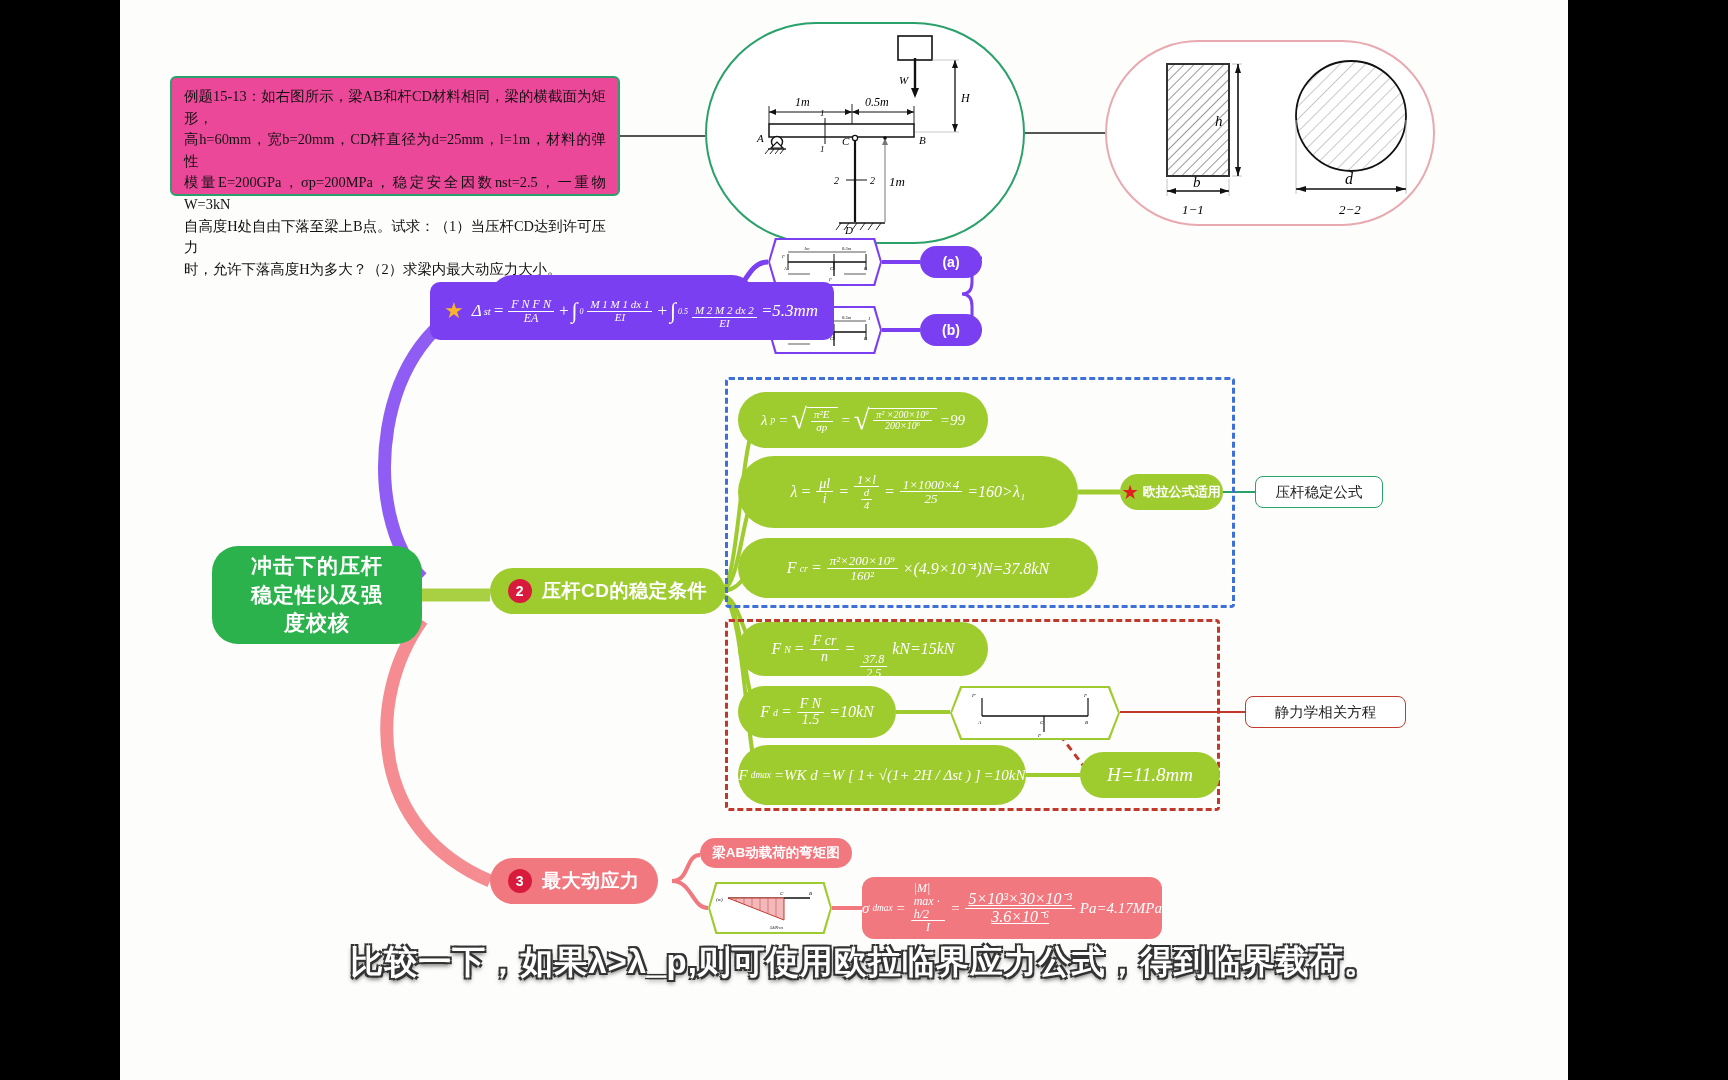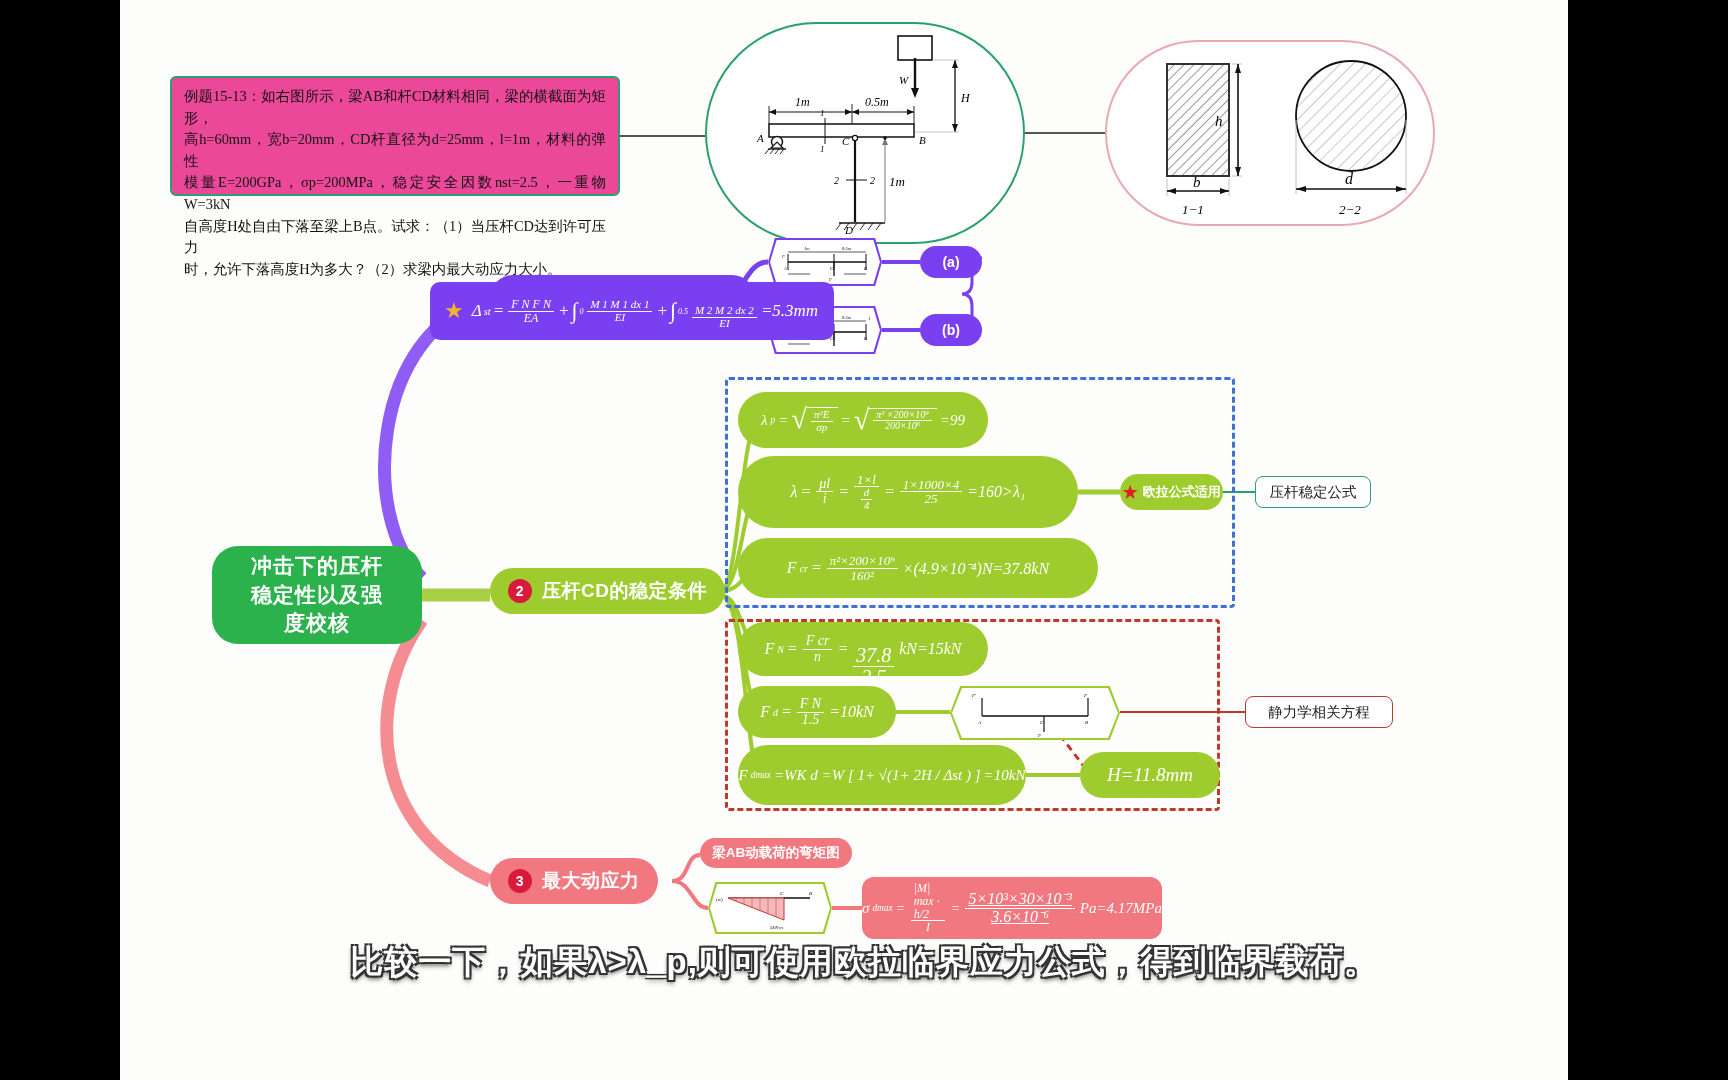--- a/index.html
+++ b/index.html
@@ -445,32 +445,32 @@
         <span class="de">160²</span>
       </span>
       <span>×(4.9×10⁻⁴)N=37.8kN</span>
     </span>
   </div>
 
   <div class="tag" style="left:1000px;top:474px;width:103px;height:36px;background:#9ecb2e;gap:5px;">
     <span class="star red" style="font-size:17px;">★</span>
     <span style="font-size:13px;">欧拉公式适用</span>
   </div>
-  <div class="outlinetag" style="left:1135px;top:476px;width:116px;height:32px;border:1.6px solid #2aa06a;">
+  <div class="outlinetag" style="left:1135px;top:476px;width:128px;height:32px;border:1.6px solid #2aa06a;">
     <span>压杆稳定公式</span>
   </div>
 
   <div class="gpill" style="left:618px;top:622px;width:250px;height:54px;">
     <span style="font-size:16px;display:flex;align-items:center;gap:3px;color:#fff;">
       <span>F</span><sub>N</sub>=
       <span class="frac" style="font-size:14px;">
         <span class="nu">F cr</span>
         <span class="de">n</span>
       </span>=
-      <span class="frac" style="font-size:20px;margin-top:34px;">
+      <span class="frac" style="font-size:12px;margin-top:34px;">
         <span class="nu">37.8</span>
         <span class="de">2.5</span>
       </span>
       <span>kN=15kN</span>
     </span>
   </div>
 
   <div class="gpill" style="left:618px;top:686px;width:158px;height:52px;">
     <span style="font-size:16px;display:flex;align-items:center;gap:3px;color:#fff;">
       <span>F</span><sub>d</sub>=
@@ -491,21 +491,21 @@
         <line x1="92" y1="28" x2="92" y2="44" stroke="#111" stroke-width="1.2"></line>
         <text x="20" y="9" class="schem" font-size="5">F′</text>
         <text x="132" y="9" class="schem" font-size="5">F</text>
         <text x="86" y="49" class="schem" font-size="5">F</text>
         <text x="26" y="36" class="schem" font-size="5">A</text>
         <text x="88" y="36" class="schem" font-size="5">C</text>
         <text x="133" y="36" class="schem" font-size="5">B</text>
       </svg>
     </div>
   </div>
-  <div class="outlinetag" style="left:1125px;top:696px;width:148px;height:32px;border:1.6px solid #c0392b;">
+  <div class="outlinetag" style="left:1125px;top:696px;width:161px;height:32px;border:1.6px solid #c0392b;">
     <span>静力学相关方程</span>
   </div>
 
   <div class="gpill" style="left:618px;top:745px;width:288px;height:60px;">
     <span style="font-size:15px;display:flex;align-items:center;gap:3px;color:#fff;">
       <span>F</span>
         <sub>dmax</sub>
       <span>=WK d =W [ 1+ √(1+ 2H / Δst ) ]</span>
       <span>=10kN</span>
     </span>

